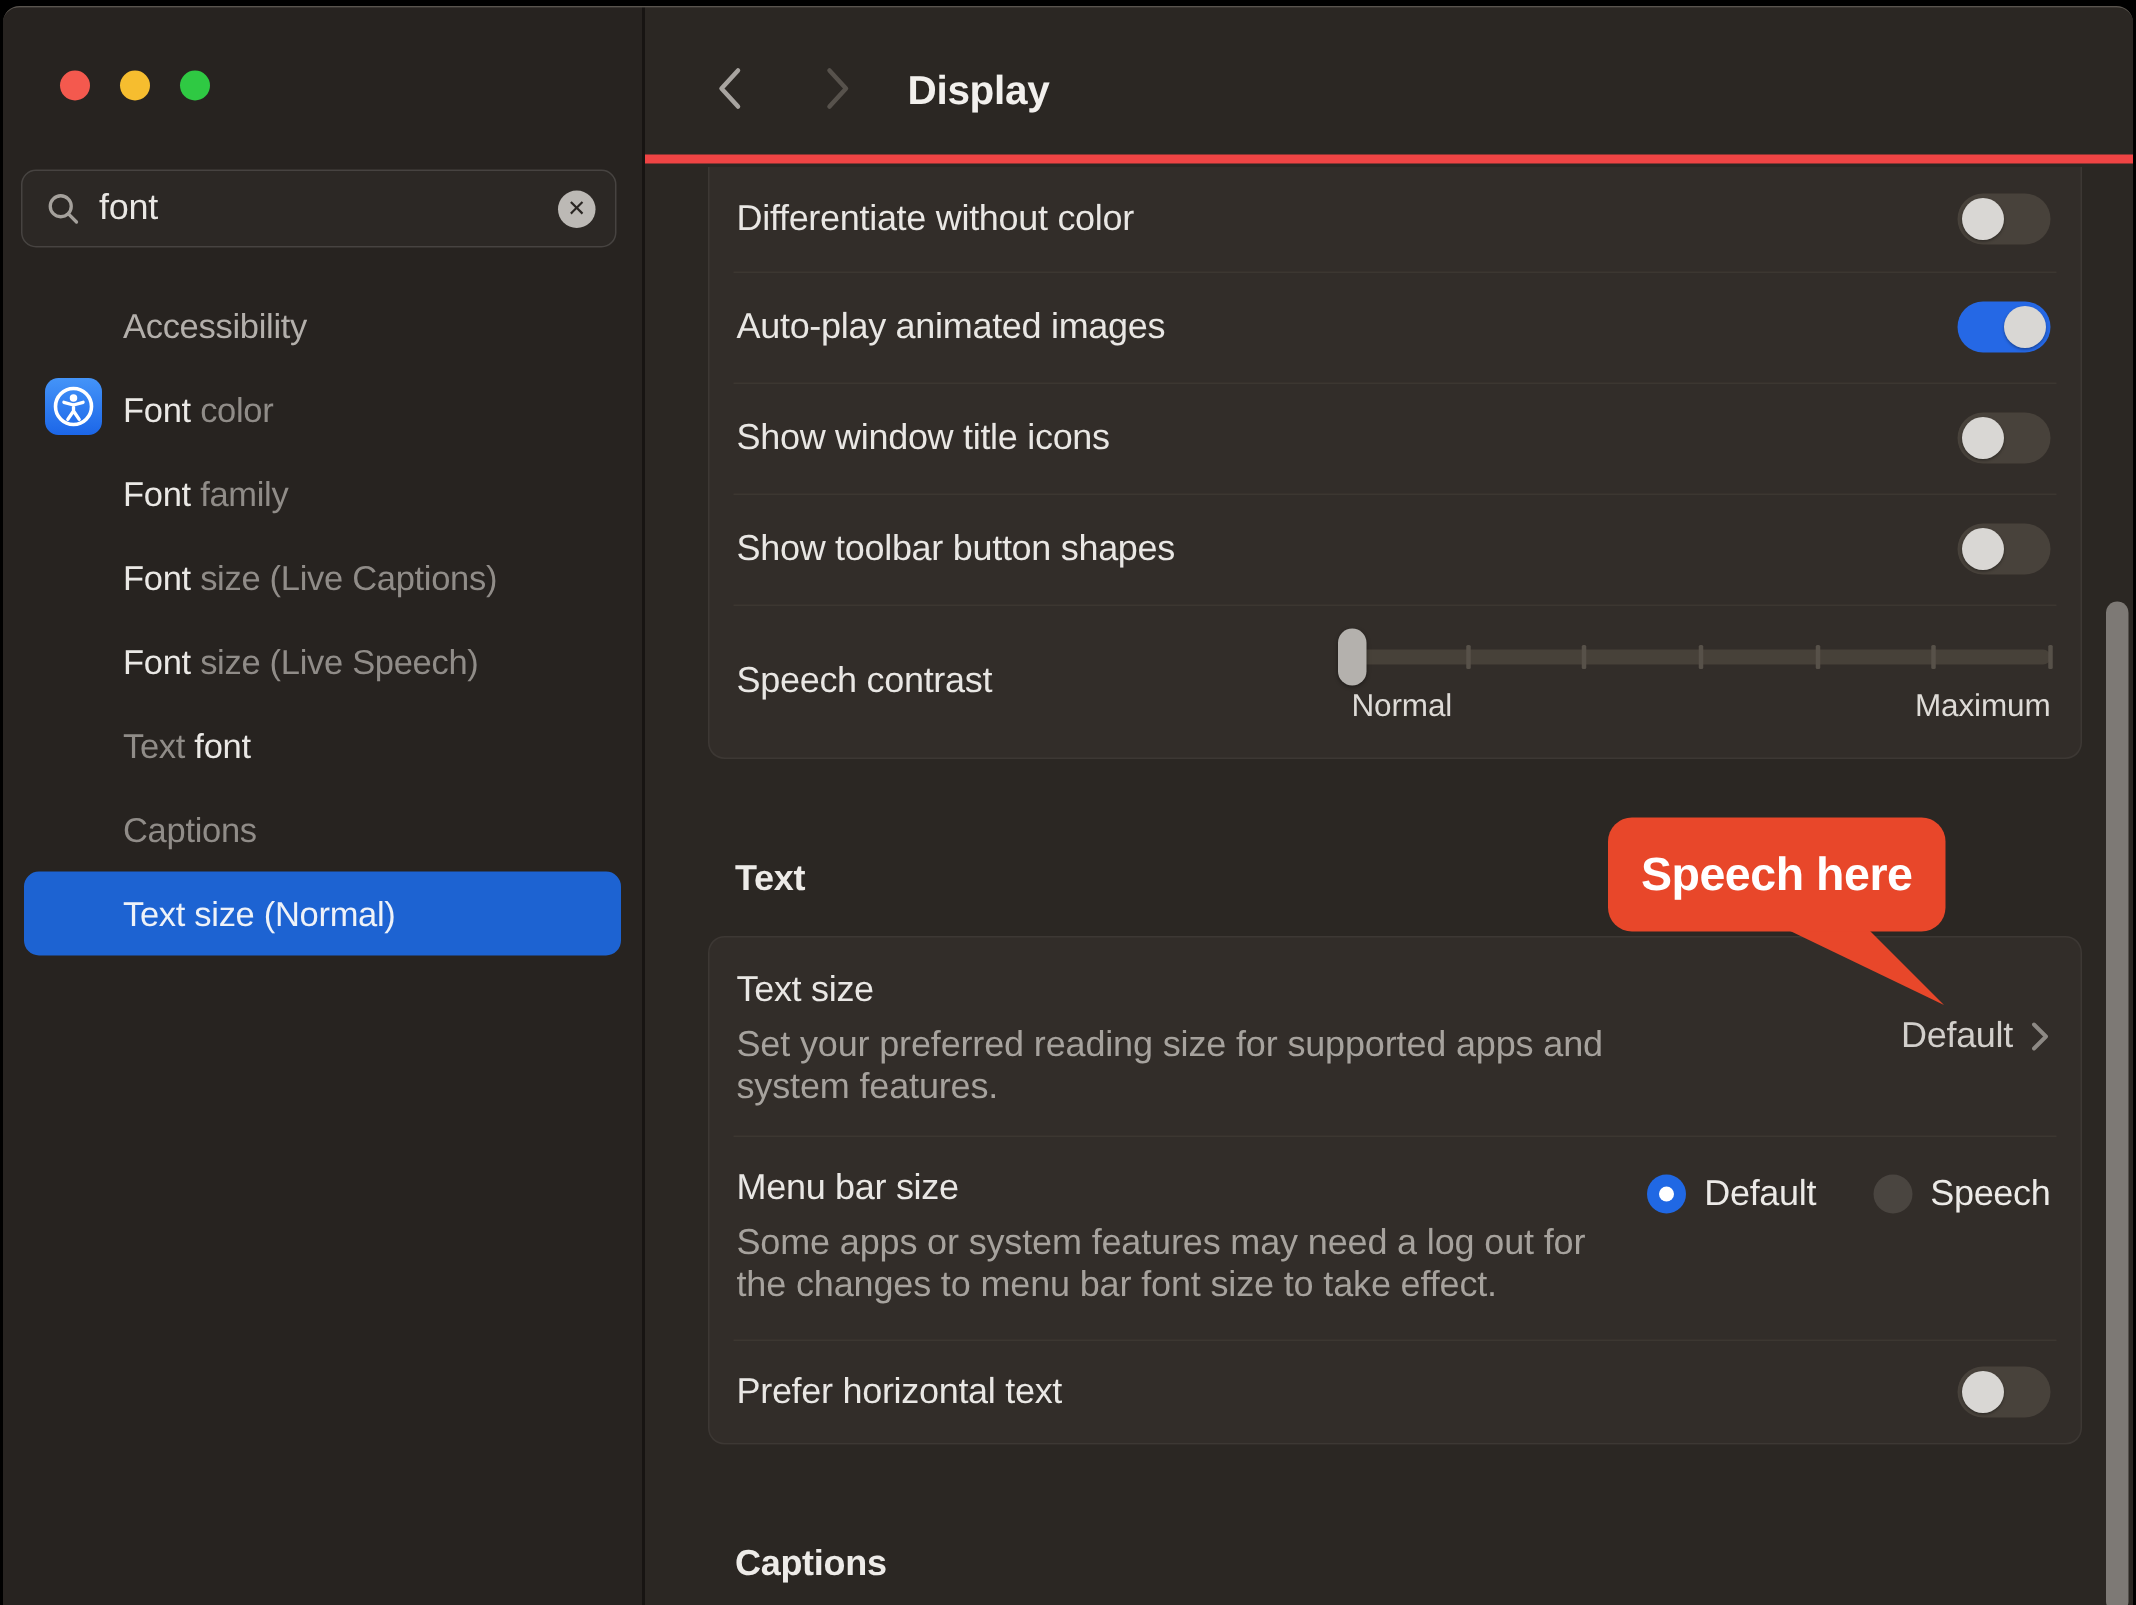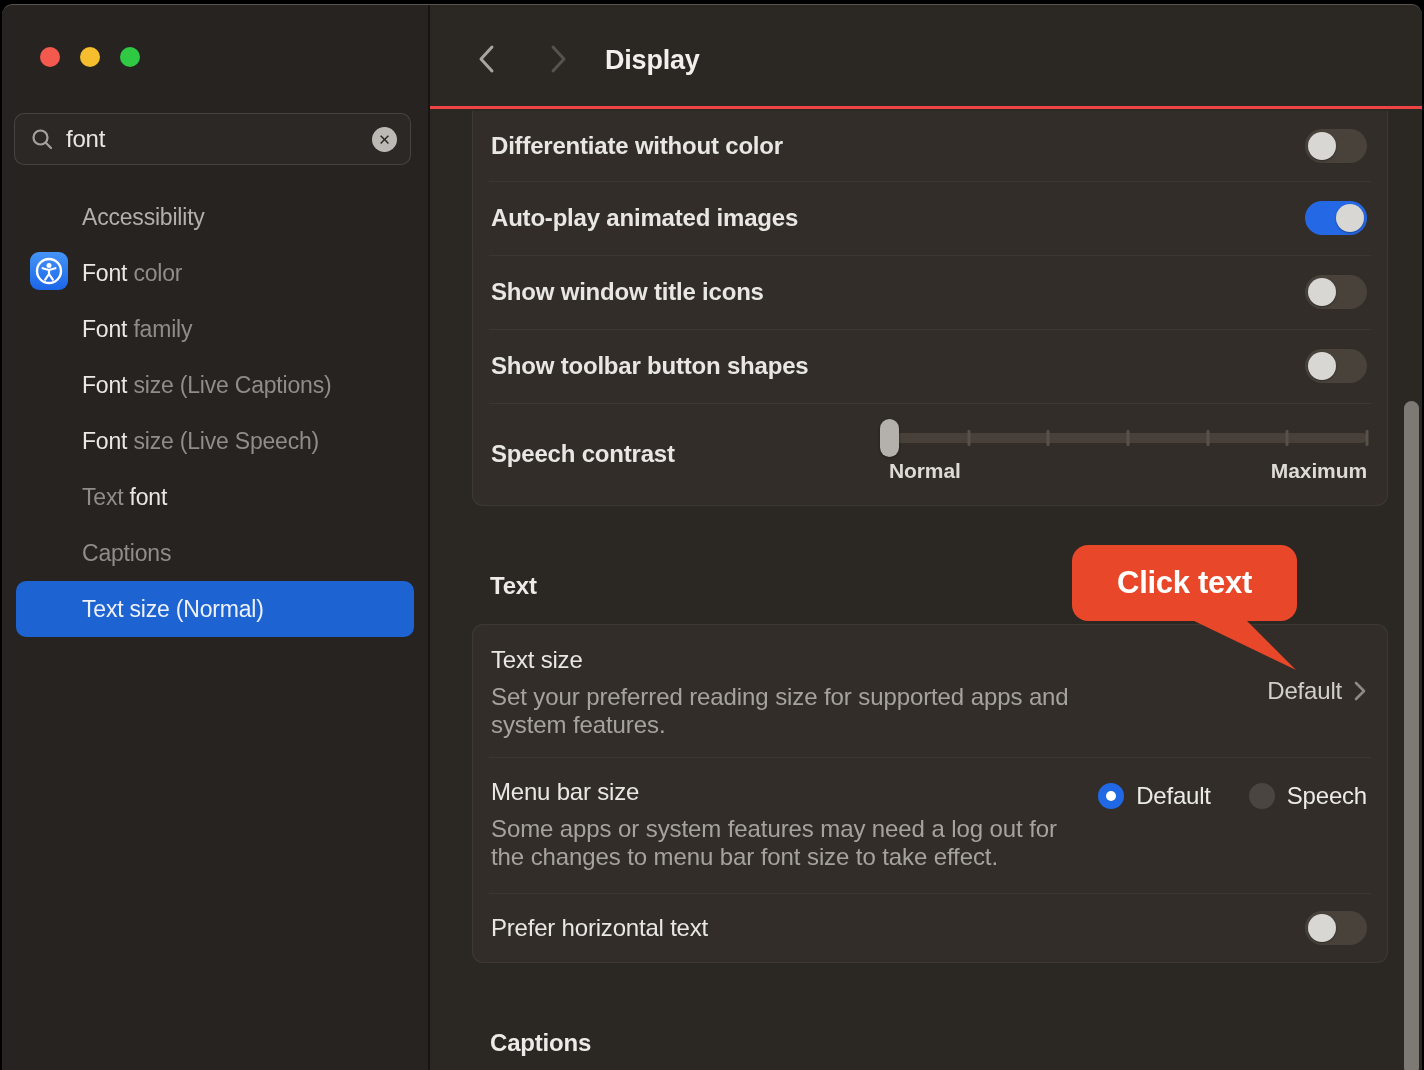--- a/index.html
+++ b/index.html
@@ -51,37 +51,37 @@
   }
   .results li.selected { background:#1d63d2; }
   .appicon { position:absolute; left:14px; top:9px; width:38px; height:38px; }
   .t-mid    { color:#b3afab; }
   .t-dim    { color:#908c88; }
   .t-bright { color:#eae8e5; }
   .t-sel    { color:#eef2f8; }
 
   
   .main { flex:1 1 auto; background:#2b2723; position:relative; }
-  .main-header { position:relative; height:104px; border-bottom:3px solid #ef4444; }
+  .main-header { position:relative; height:104px; border-bottom:6px solid #ef4444; }
   .nav-chevron { position:absolute; top:38px; }
   .nav-back    { left:45px; }
   .nav-forward { left:116px; }
   .page-title {
     position:absolute; left:175px; top:40px; font-size:27px; font-weight:700;
     color:#f2f0ed; letter-spacing:-0.2px;
   }
 
   .scroll { position:absolute; top:106px; left:0; right:0; bottom:0; overflow:hidden; }
 
   .card {
     margin-left:42px; width:916px; background:#322d29;
     border:1px solid rgba(255,255,255,0.055); border-radius:11px;
     position:relative;
   }
-  .card.clipped { margin-top:0; border-top:none; border-radius:0 0 11px 11px;font-weight:bold; }
+  .card.clipped { margin-top:0; border-top:none; border-radius:0 0 11px 11px; }
 
   .row {
     display:flex; align-items:center; justify-content:space-between;
     padding:0 20px 0 18px; position:relative;
   }
   .row + .row::before {
     content:""; position:absolute; top:0; left:16px; right:16px; height:1px;
     background:#3c3731;
   }
   .h70 { height:70px; } .h74 { height:74px; } .h102 { height:102px; }
@@ -93,21 +93,21 @@
   .toggle.off { background:#48423b; }
   .toggle.on  { background:#2568e5; }
   .toggle .knob {
     position:absolute; top:3px; width:28px; height:28px; border-radius:50%;
     background:#d9d7d4; box-shadow:0 1px 2px rgba(0,0,0,0.35);
   }
   .toggle.off .knob { left:3px; }
   .toggle.on  .knob { right:3px; }
 
   
-  .slider { position:absolute; left:416px; right:20px; top:30px; }
+  .slider { position:absolute; left:428px; right:20px; top:30px; }
   .slider .track { position:relative; height:10px; border-radius:5px; background:#474139; }
   .slider .tick {
     position:absolute; top:-3px; width:3px; height:16px; background:#575149;
     transform:translateX(-50%); border-radius:1px;
   }
   .slider .thumb {
     position:absolute; left:-9px; top:-14px; width:19px; height:38px;
     border-radius:10px; background:#b4b1ad; box-shadow:0 1px 3px rgba(0,0,0,0.4);
   }
   .slider-labels { display:flex; justify-content:space-between; margin-top:16px; }
@@ -328,20 +328,20 @@
         </section>
 
         <h2 class="section-h">Captions</h2>
       </div>
 
       <div class="scrollbar-thumb"></div>
     </main>
   </div>
 
   <div class="callout">
-    <span class="callout-text">Click text</span>
+    <span class="callout-text">Speech here</span>
   </div>
   <span class="callout-tail">
     <svg width="115" height="53" viewBox="0 0 115 53">
       <polygon points="5,0 60,0 111,51" fill="#e8472a"></polygon>
     </svg>
   </span>
 </div>
 
 </body></html>

